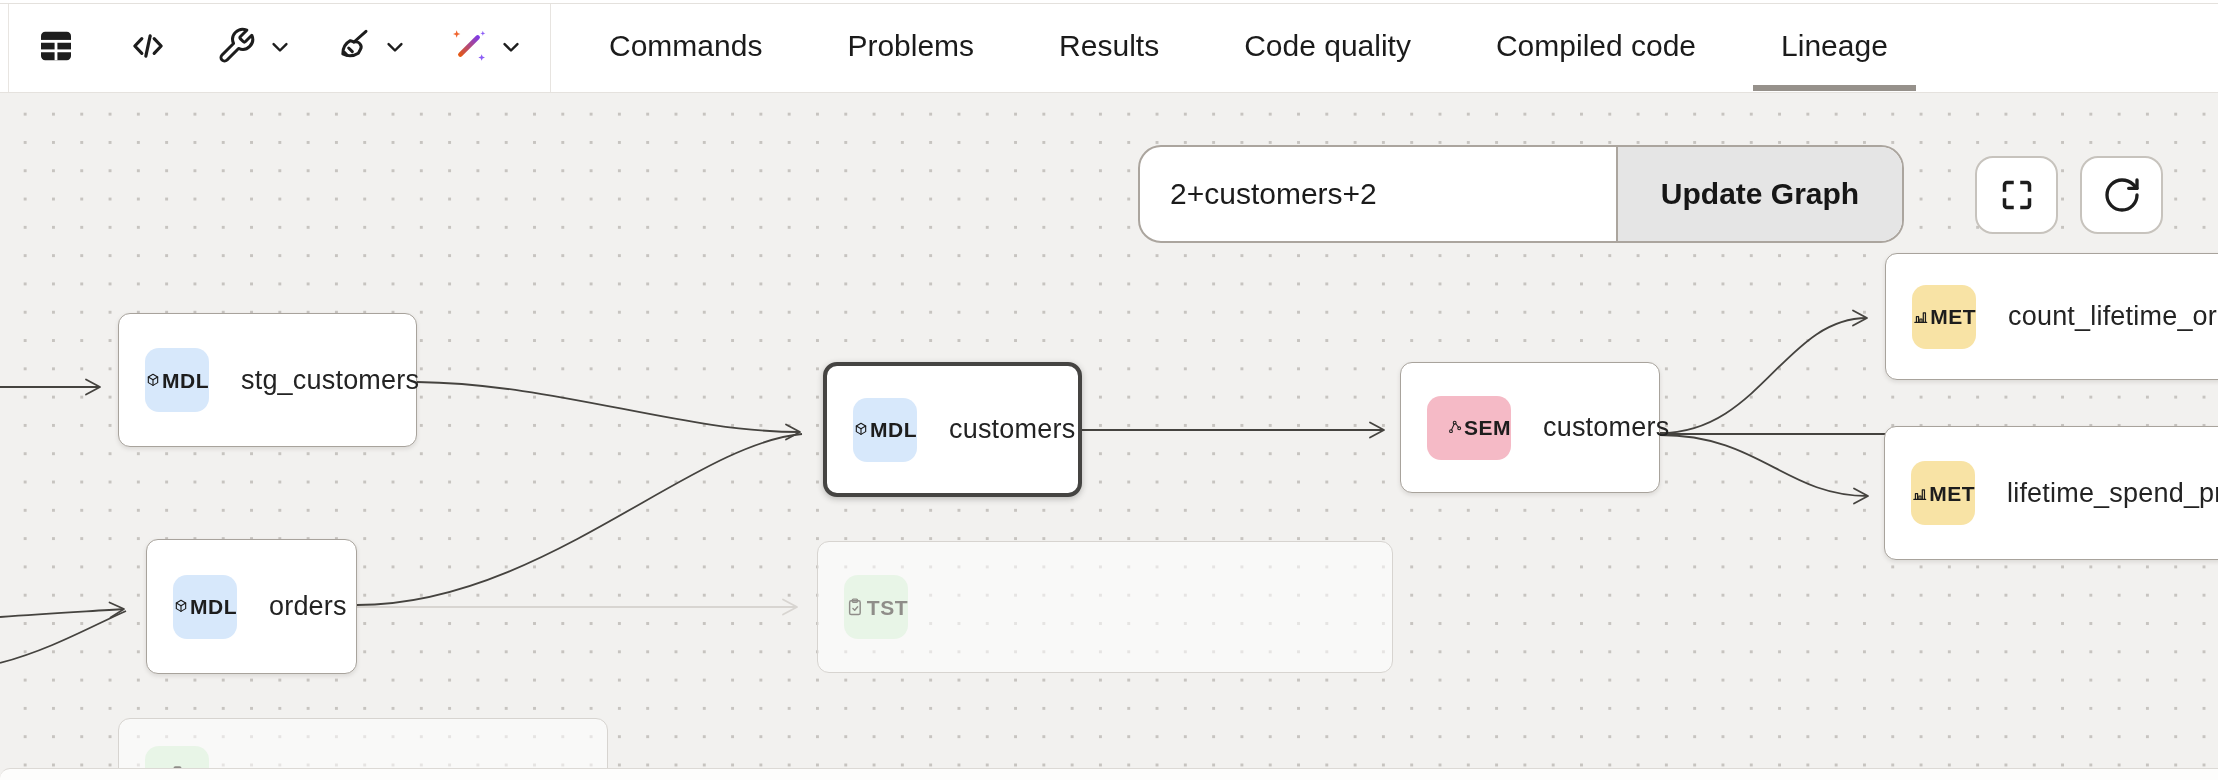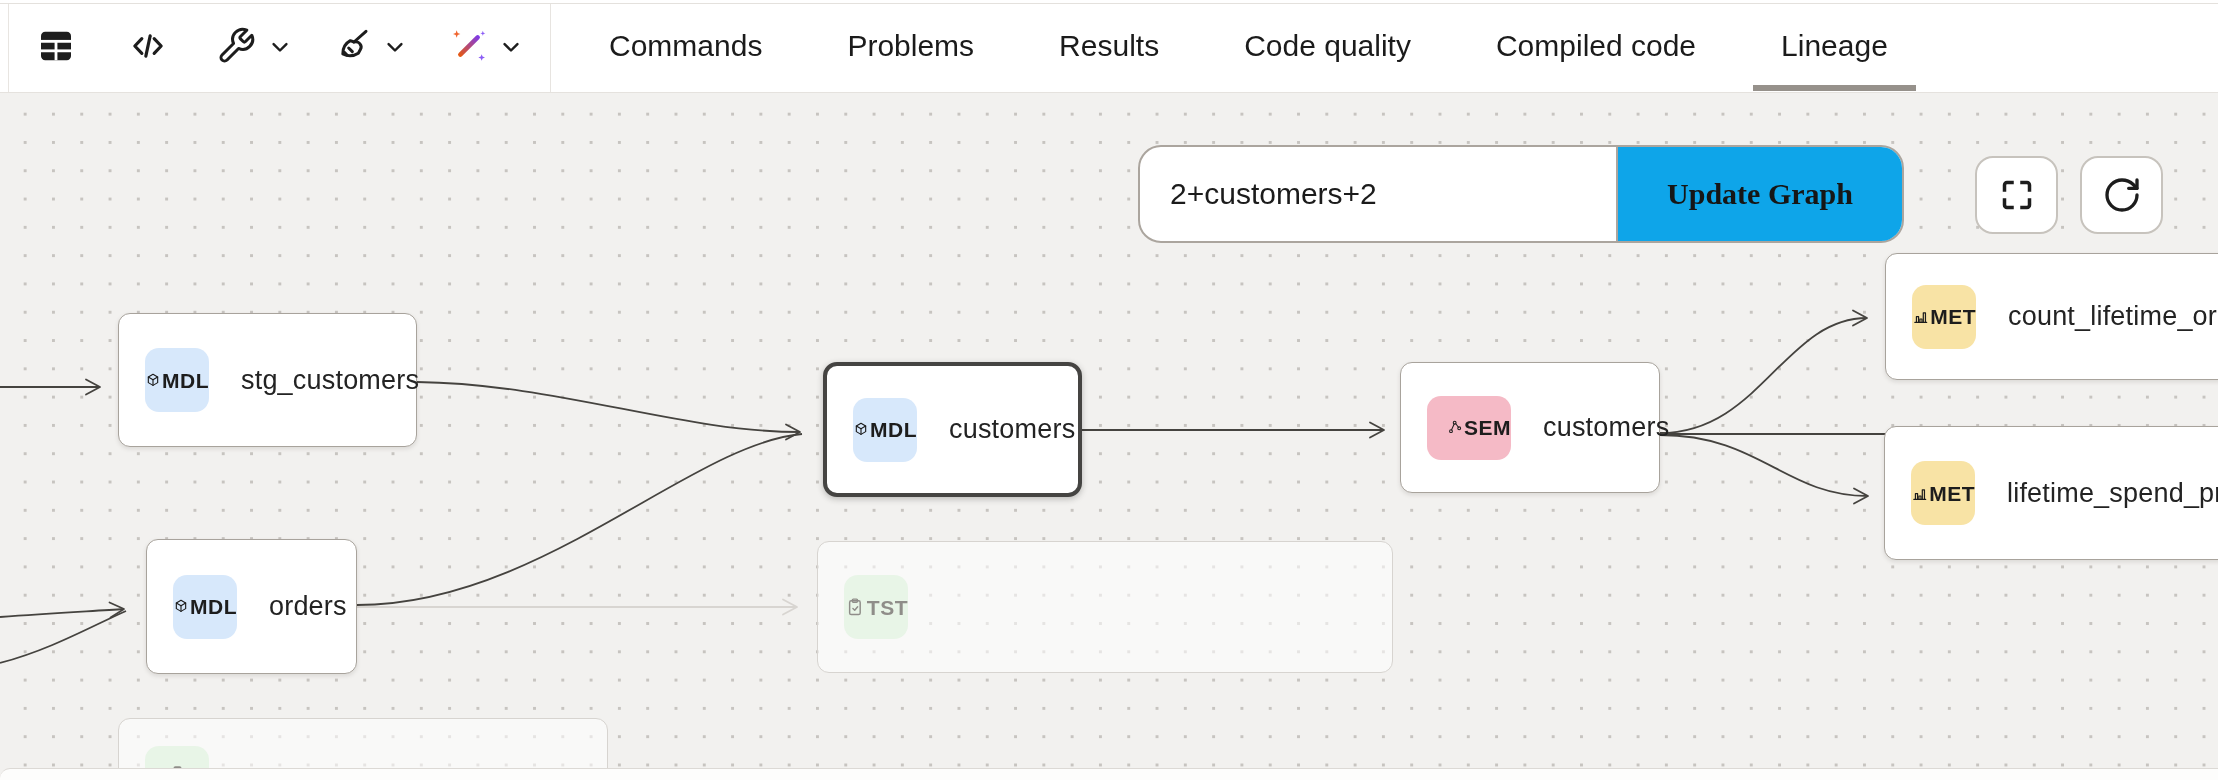--- a/index.html
+++ b/index.html
@@ -57,22 +57,22 @@
     background:#ffffff;border:2px solid #aba59e;border-radius:23px;
     display:flex;box-sizing:border-box;overflow:hidden;
   }
   .selector-input{
     width:478px;border:none;outline:none;background:transparent;
     font-family:"Liberation Sans",sans-serif;font-size:30px;color:#1b1b1b;
     padding:0 0 0 30px;border-right:2px solid #aba59e;box-sizing:border-box;
   }
   .selector-btn{
     flex:1;display:flex;align-items:center;justify-content:center;
-    font-size:30px;font-weight:600;color:#161616;background:#0ea5e9;border:none;cursor:pointer;
-    font-family:Liberation Serif, serif;
+    font-size:30px;font-weight:600;color:#161616;background:#e5e5e5;border:none;cursor:pointer;
+    font-family:Liberation Sans, sans-serif;
   }
   .icon-btn{
     position:absolute;top:64px;width:83px;height:78px;z-index:5;
     background:#ffffff;border:2px solid #c7c3bd;border-radius:18px;
     display:flex;align-items:center;justify-content:center;cursor:pointer;box-sizing:border-box;
   }
   .icon-btn svg{width:40px;height:40px;}
   .bottom-strip{
     position:absolute;left:0;right:0;bottom:0;height:11px;z-index:10;
     background:#fdfdfc;border-top:1px solid #dcd9d5;border-top-left-radius:10px;

